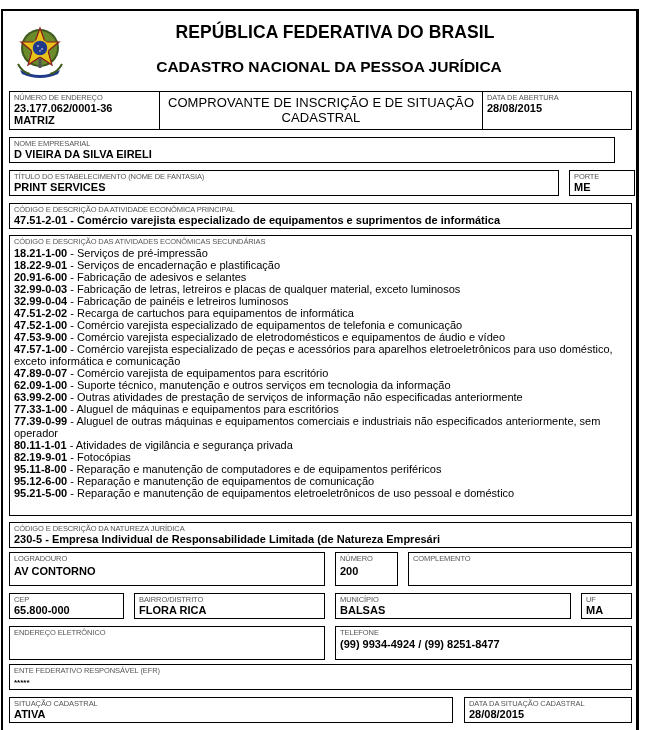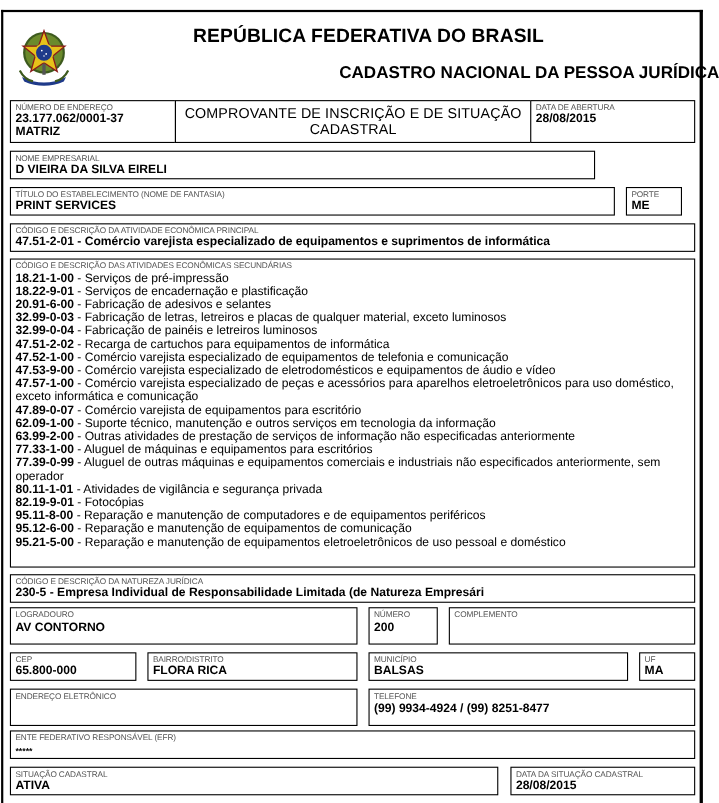--- a/index.html
+++ b/index.html
@@ -1,20 +1,20 @@
 <!DOCTYPE html>
 <html><head>
 <meta charset="utf-8">
 <style>
   html, body { margin: 0; padding: 0; background: #ffffff; }
   body { width: 654px; height: 730px; position: relative; overflow: hidden; font-family: "Liberation Sans", sans-serif; color: #000; }
   .outer { position: absolute; left: 1px; top: 9px; width: 638px; height: 740px; border: 2px solid #000; border-bottom: none; box-sizing: border-box; border-right-width: 3px; }
   .emblem { position: absolute; left: 14px; top: 24px; width: 52px; height: 56px; }
   .title1 { position: absolute; left: 0; width: 654px; top: 22px; text-align: center; font-weight: bold; font-size: 17.5px; padding-left: 16px; box-sizing: border-box; letter-spacing: 0.1px; }
-  .title2 { position: absolute; left: 0; width: 654px; top: 58px; text-align: right; font-weight: bold; font-size: 15.5px; padding-left: 4px; box-sizing: border-box; }
+  .title2 { position: absolute; left: 0; width: 654px; top: 58px; text-align: center; font-weight: bold; font-size: 15.5px; padding-left: 4px; box-sizing: border-box; }
   .box { position: absolute; border: 1px solid #000; box-sizing: border-box; background: #fff; }
   .lbl { position: absolute; left: 4px; top: 1px; font-size: 7.5px; color: #555; white-space: nowrap; letter-spacing: -0.1px; }
   .val { position: absolute; left: 4px; top: 10px; font-size: 11px; font-weight: bold; white-space: nowrap; line-height: 12px; }
   .val2 { position: absolute; left: 4px; top: 22px; font-size: 11px; font-weight: bold; white-space: nowrap; line-height: 12px; }
   .comprovante { position: absolute; left: 0; right: 0; top: 3px; text-align: center; font-size: 13px; font-weight: normal; line-height: 15px; letter-spacing: 0.1px; }
   .sec-list { position: absolute; left: 4px; top: 11px; right: 4px; font-size: 11px; line-height: 12px; }
   .sec-item { white-space: normal; }
   .sec-item .code { font-weight: bold; }
   .sec-item .desc { font-weight: normal; }
   .princ .code { font-weight: bold; }
@@ -41,44 +41,44 @@
     <path d="M4,40 Q8,48 16,50" stroke="#3d5a1e" stroke-width="2" fill="none"></path>
     <path d="M48,40 Q44,48 36,50" stroke="#3d5a1e" stroke-width="2" fill="none"></path>
   </svg>
 </div>
 
 <div class="title1">REPÚBLICA FEDERATIVA DO BRASIL</div>
 <div class="title2">CADASTRO NACIONAL DA PESSOA JURÍDICA</div>
 
 <div class="box" style="left:9px;top:91px;width:151px;height:39px;">
   <div class="lbl">NÚMERO DE ENDEREÇO</div>
-  <div class="val">23.177.062/0001-37</div>
+  <div class="val">23.177.062/0001-36</div>
   <div class="val2">MATRIZ</div>
 </div>
 <div class="box" style="left:159px;top:91px;width:324px;height:39px;">
   <div class="comprovante">
     <div>COMPROVANTE DE INSCRIÇÃO E DE SITUAÇÃO</div>
     <div>CADASTRAL</div>
   </div>
 </div>
 <div class="box" style="left:482px;top:91px;width:150px;height:39px;padding-left:17px;">
   <div class="lbl">DATA DE ABERTURA</div>
   <div class="val">28/08/2015</div>
 </div>
 
-<div class="box" style="left:9px;top:137px;width:532px;height:26px;">
+<div class="box" style="left:9px;top:137px;width:606px;height:26px;">
   <div class="lbl">NOME EMPRESARIAL</div>
   <div class="val">D VIEIRA DA SILVA EIRELI</div>
 </div>
 
 <div class="box" style="left:9px;top:170px;width:550px;height:26px;">
   <div class="lbl">TÍTULO DO ESTABELECIMENTO (NOME DE FANTASIA)</div>
   <div class="val">PRINT SERVICES</div>
 </div>
-<div class="box" style="left:569px;top:170px;width:51px;height:26px;text-decoration:underline;">
+<div class="box" style="left:569px;top:170px;width:66px;height:26px;text-decoration:underline;">
   <div class="lbl">PORTE</div>
   <div class="val">ME</div>
 </div>
 
 <div class="box" style="left:9px;top:203px;width:623px;height:26px;padding-left:32px;">
   <div class="lbl">CÓDIGO E DESCRIÇÃO DA ATIVIDADE ECONÔMICA PRINCIPAL</div>
   <div class="val princ"><span class="code">47.51-2-01</span><span> - Comércio varejista especializado de equipamentos e suprimentos de informática</span></div>
 </div>
 
 <div class="box" style="left:9px;top:235px;width:623px;height:281px;">

